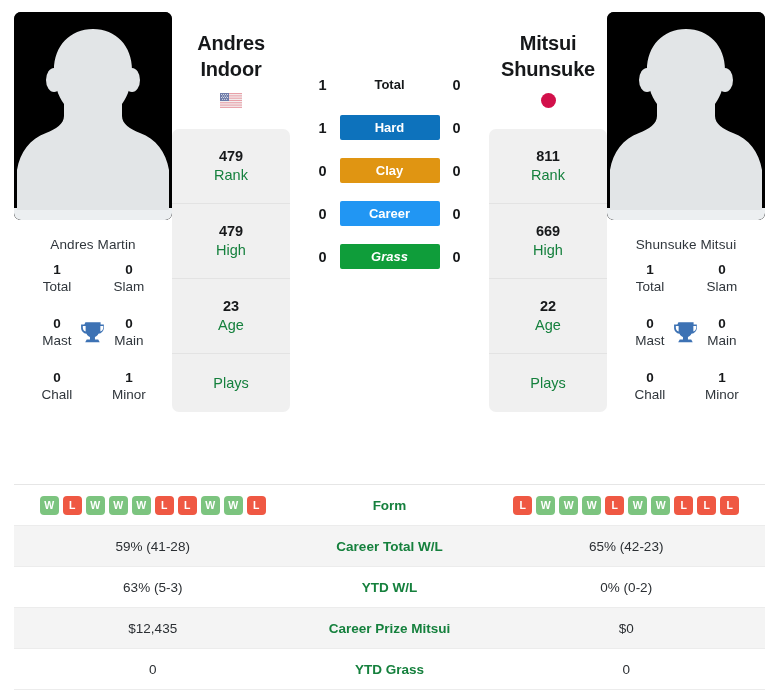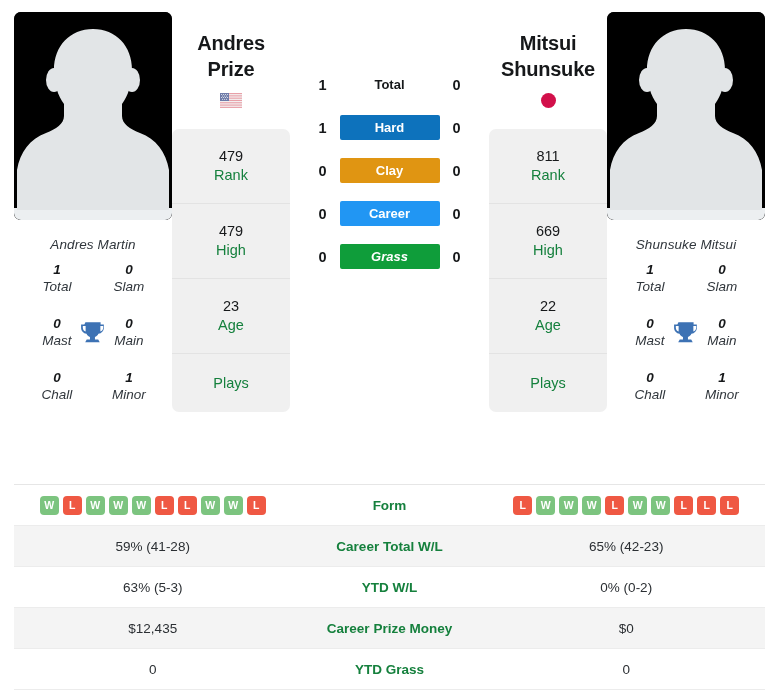--- a/index.html
+++ b/index.html
@@ -16,21 +16,21 @@
 
   
   .top {
     display: flex;
     align-items: flex-start;
     padding: 12px 14px 0 14px;
     gap: 0;
   }
 
   
-  .photo-col { width: 158px; flex: 0 0 158px; font-style: italic; }
+  .photo-col { width: 158px; flex: 0 0 158px; }
 
   .photo-card {
     width: 158px;
     height: 208px;
     border-radius: 7px;
     overflow: hidden;
     background: #000;
     position: relative;
   }
   .photo-card svg { display: block; width: 100%; height: 100%; }
@@ -123,21 +123,21 @@
   .rank-cell {
     height: 75px;
     display: flex;
     flex-direction: column;
     align-items: center;
     justify-content: center;
     border-bottom: 1px solid #e3e3e3;
     line-height: 1.3;
   }
   .rank-cell:last-child { border-bottom: none; height: 58px; }
-  .rank-val { font-size: 14.5px; font-weight: normal; color: #16181a; text-align: center; }
+  .rank-val { font-size: 14.5px; font-weight: bold; color: #16181a; text-align: center; }
   .rank-lbl { font-size: 14.5px; color: #15803d; }
 
   
   .center-col {
     flex: 1 1 auto;
     padding-top: 60px;
     display: flex;
     flex-direction: column;
     gap: 18px;
     align-items: center;
@@ -267,21 +267,21 @@
         <div class="trophy-icon-wrap">
           <svg viewBox="0 0 24 24">
             <path d="M5 3 h14 v2 h3 v3 c0 3-2.2 5.2-5 5.6 -.7 1.5-1.9 2.6-3.2 2.9 V19 h3 l1.4 2.5 H4.8 L6.2 19 h3 v-2.5 c-1.3-.3-2.5-1.4-3.2-2.9 -2.8-.4-5-2.6-5-5.6 V5 h3 Z M2.6 6.4 V8 c0 1.7 1.1 3.1 2.6 3.6 V6.4 Z M21.4 6.4 h-2.6 v5.2 c1.5-.5 2.6-1.9 2.6-3.6 Z" fill="#3d72b4"></path>
           </svg>
         </div>
       </div>
     </div>
 
     <div class="name-col">
       <div class="pname">Andres</div>
-      <div class="pname">Prize</div>
+      <div class="pname">Indoor</div>
       <div class="flag">
         <svg width="22" height="15" viewBox="0 0 22 15">
           <rect width="22" height="15" fill="#f4f4f4"></rect>
           <g fill="#e8a0a8">
             <rect y="0" width="22" height="1.15"></rect>
               <rect y="2.3" width="22" height="1.15"></rect>
             <rect y="4.6" width="22" height="1.15"></rect>
               <rect y="6.9" width="22" height="1.15"></rect>
             <rect y="9.2" width="22" height="1.15"></rect>
               <rect y="11.5" width="22" height="1.15"></rect>
@@ -474,21 +474,21 @@
     </div>
 
     <div class="trow">
       <div class="tcell">63% (5-3)</div>
       <div class="tcell mid">YTD W/L</div>
       <div class="tcell">0% (0-2)</div>
     </div>
 
     <div class="trow alt">
       <div class="tcell">$12,435</div>
-      <div class="tcell mid">Career Prize Money</div>
+      <div class="tcell mid">Career Prize Mitsui</div>
       <div class="tcell">$0</div>
     </div>
 
     <div class="trow">
       <div class="tcell">0</div>
       <div class="tcell mid">YTD Grass</div>
       <div class="tcell">0</div>
     </div>
 
   </div>

